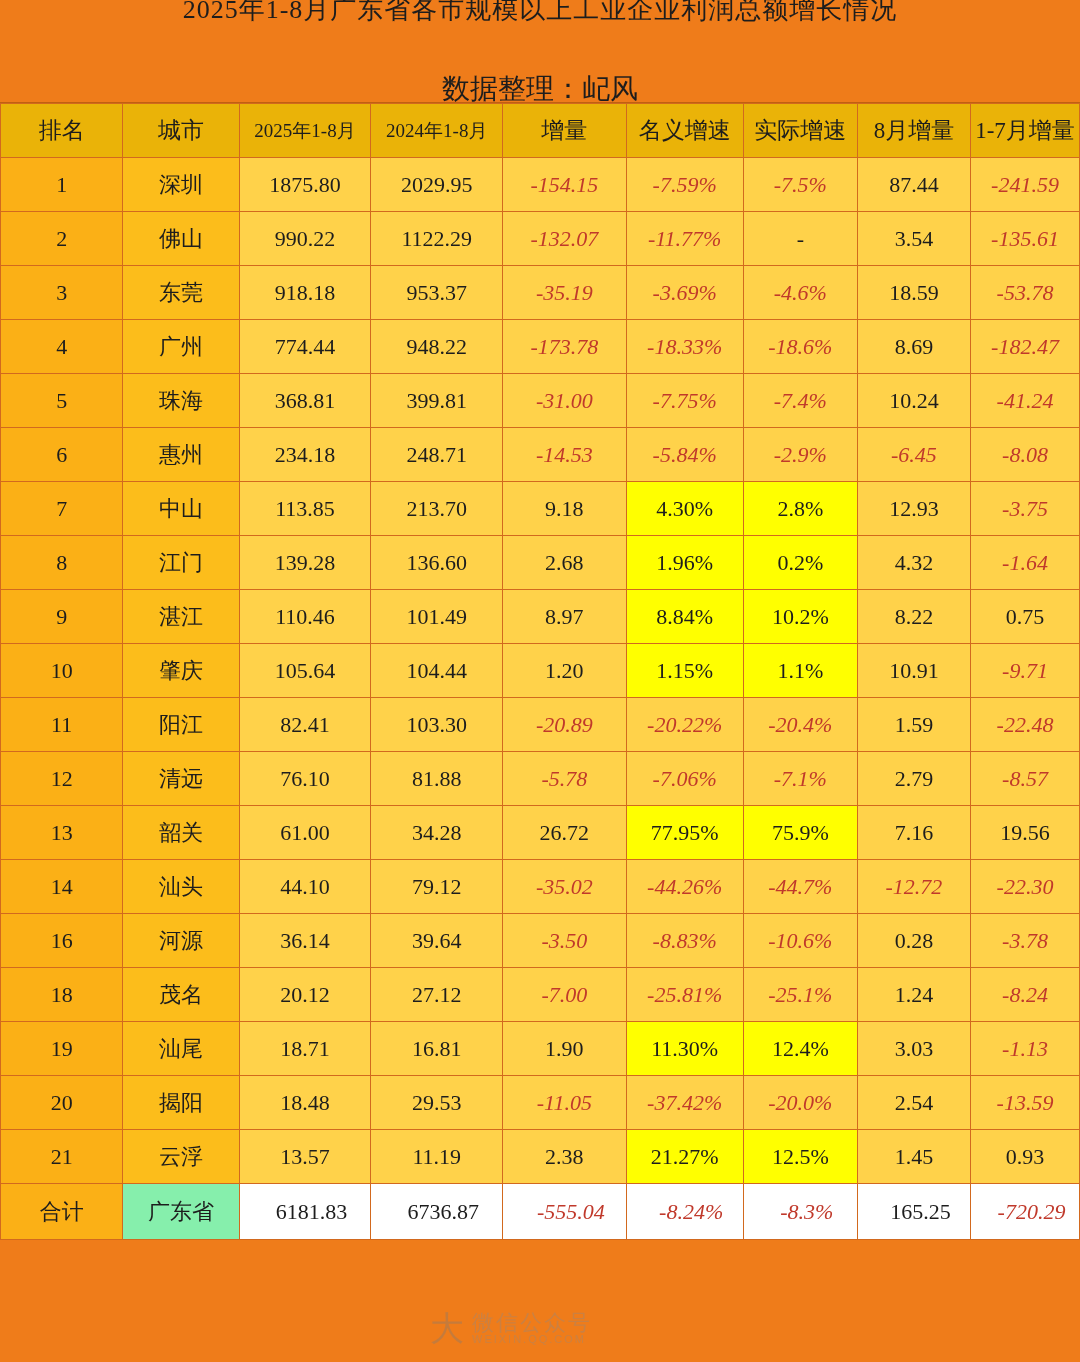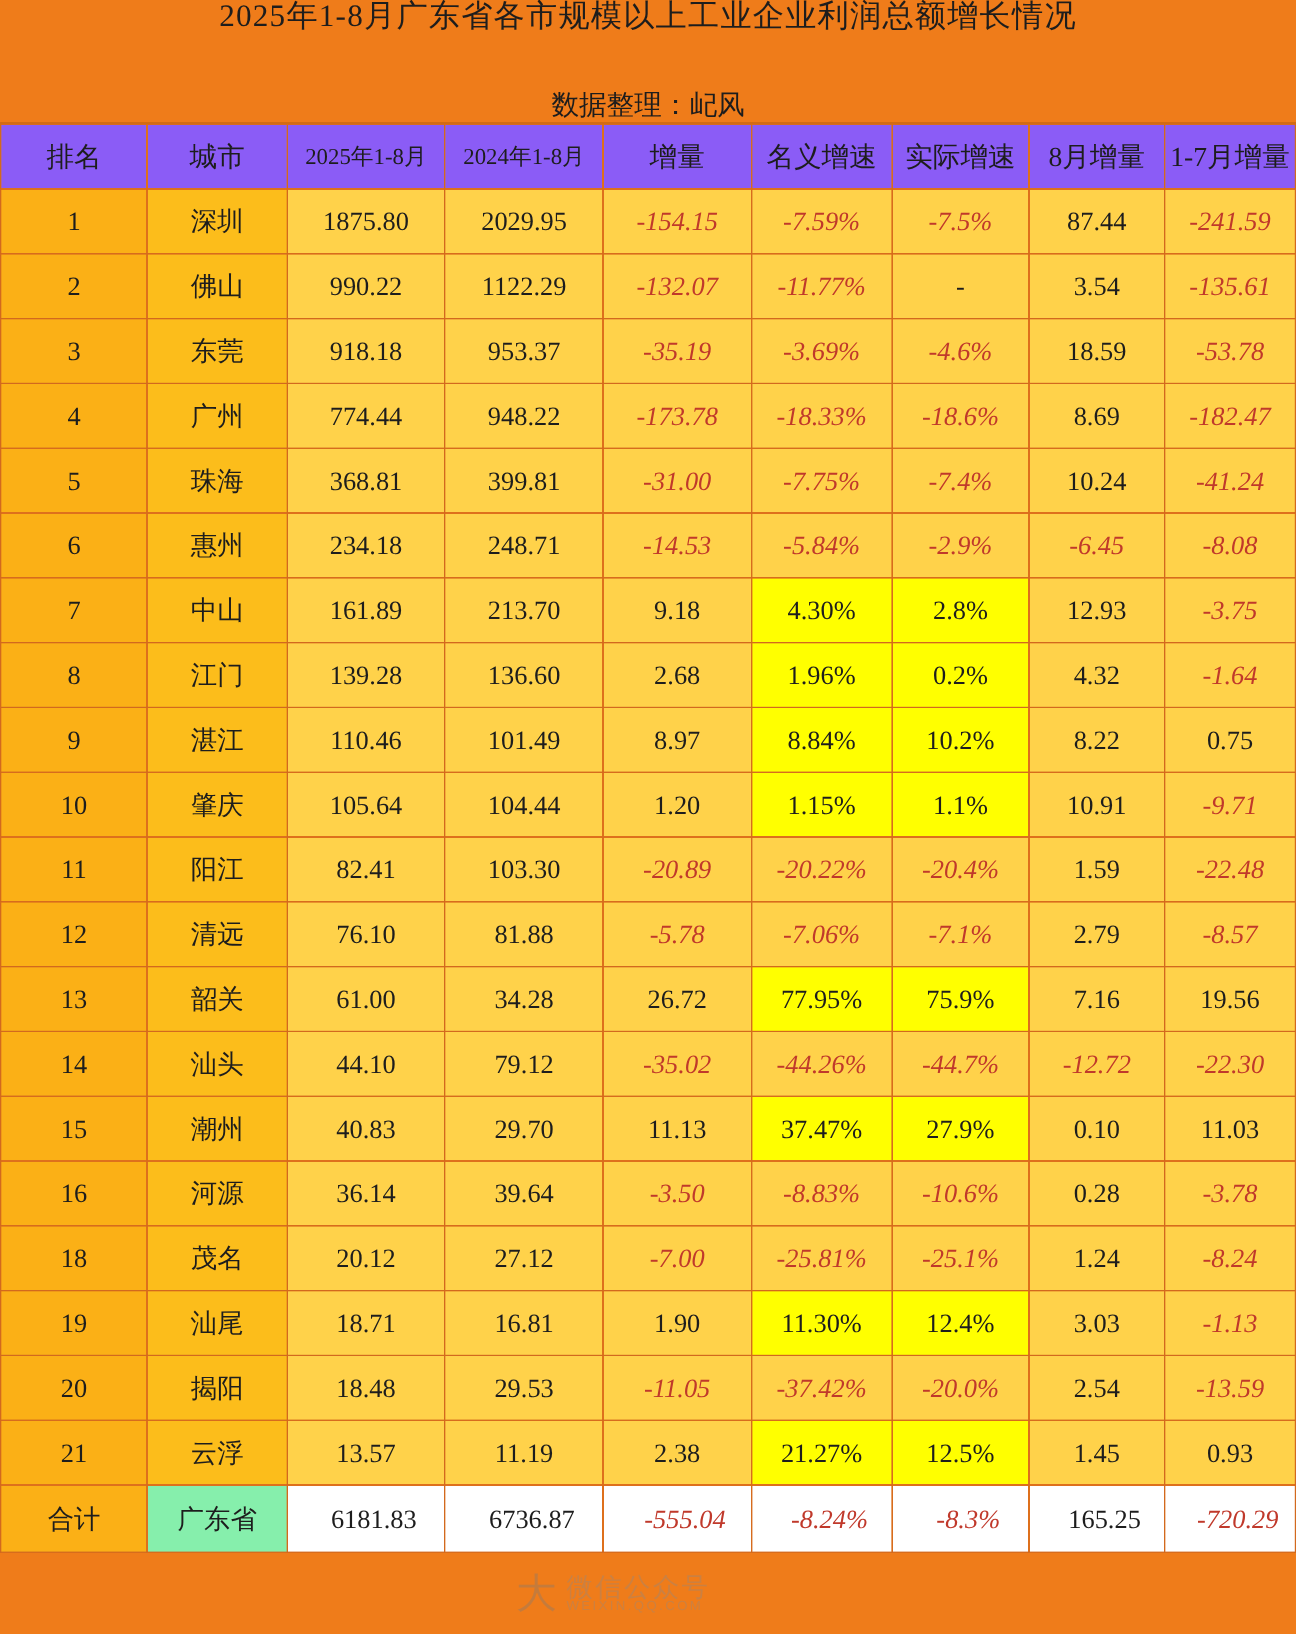--- a/index.html
+++ b/index.html
@@ -29,21 +29,21 @@
     gap: 40px;
   }
   .title-main {
     font-size: 26px;
     letter-spacing: 1px;
     line-height: 1.35;
     font-weight: 400;
     text-align: center;
   }
   .title-sub {
-    font-size: 23px;
+    font-size: 28px;
     line-height: 1.5;
     text-align: left;
   }
   table {
     width: 1080px;
     border-collapse: collapse;
     table-layout: fixed;
   }
   col.c-rank   { width: 118px; }
   col.c-city   { width: 112px; }
@@ -60,21 +60,21 @@
     text-align: center;
     vertical-align: middle;
     font-size: 22px;
     color: #1d1d1d;
     padding: 0;
     height: 54px;
     white-space: nowrap;
     overflow: hidden;
   }
   thead th {
-    background: #8b5cf6;
+    background: #eab308;
     font-size: 23px;
     height: 54px;
     font-weight: 400;
   }
   thead th.small { font-size: 19px; }
 
   td.rank { background: #fbb016; }
   td.city { background: #fcbd1b; text-align: center; }
   td.num  { background: #ffd24a; }
   td.hl   { background: #ffff00; }
@@ -209,21 +209,21 @@
           <td class="num">248.71</td>
           <td class="num neg">-14.53</td>
           <td class="num neg">-5.84%</td>
           <td class="num neg">-2.9%</td>
           <td class="num neg">-6.45</td>
           <td class="num neg">-8.08</td>
         </tr>
         <tr>
           <td class="rank">7</td>
           <td class="city">中山</td>
-          <td class="num">161.89</td>
+          <td class="num">113.85</td>
           <td class="num">213.70</td>
           <td class="num">9.18</td>
           <td class="hl">4.30%</td>
           <td class="hl">2.8%</td>
           <td class="num">12.93</td>
           <td class="num neg">-3.75</td>
         </tr>
         <tr>
           <td class="rank">8</td>
           <td class="city">江门</td>
@@ -293,31 +293,20 @@
         <tr>
           <td class="rank">14</td>
           <td class="city">汕头</td>
           <td class="num">44.10</td>
           <td class="num">79.12</td>
           <td class="num neg">-35.02</td>
           <td class="num neg">-44.26%</td>
           <td class="num neg">-44.7%</td>
           <td class="num neg">-12.72</td>
           <td class="num neg">-22.30</td>
-        </tr>
-        <tr>
-          <td class="rank">15</td>
-          <td class="city">潮州</td>
-          <td class="num">40.83</td>
-          <td class="num">29.70</td>
-          <td class="num">11.13</td>
-          <td class="hl">37.47%</td>
-          <td class="hl">27.9%</td>
-          <td class="num">0.10</td>
-          <td class="num">11.03</td>
         </tr>
         <tr>
           <td class="rank">16</td>
           <td class="city">河源</td>
           <td class="num">36.14</td>
           <td class="num">39.64</td>
           <td class="num neg">-3.50</td>
           <td class="num neg">-8.83%</td>
           <td class="num neg">-10.6%</td>
           <td class="num">0.28</td>

